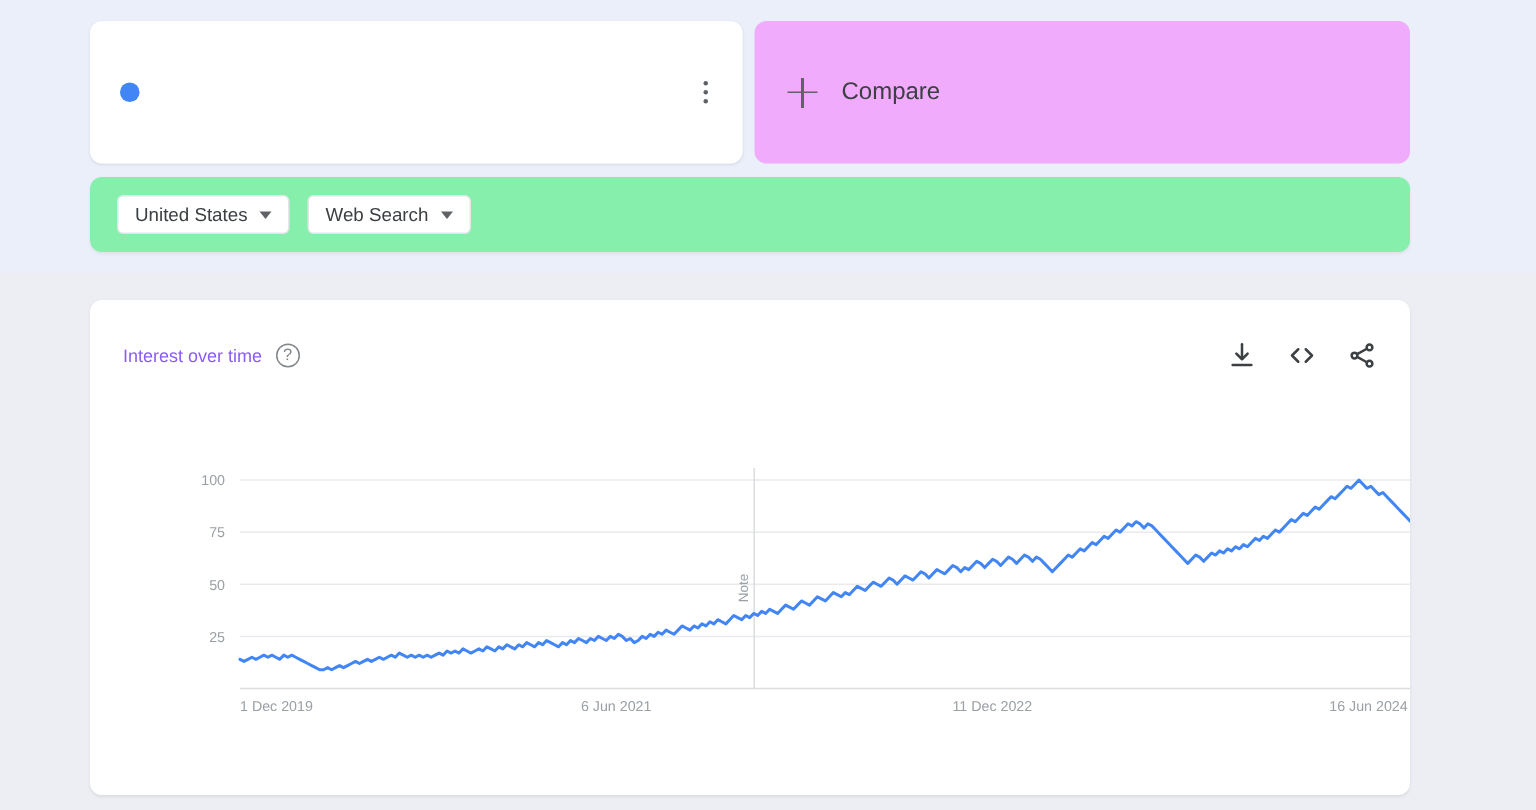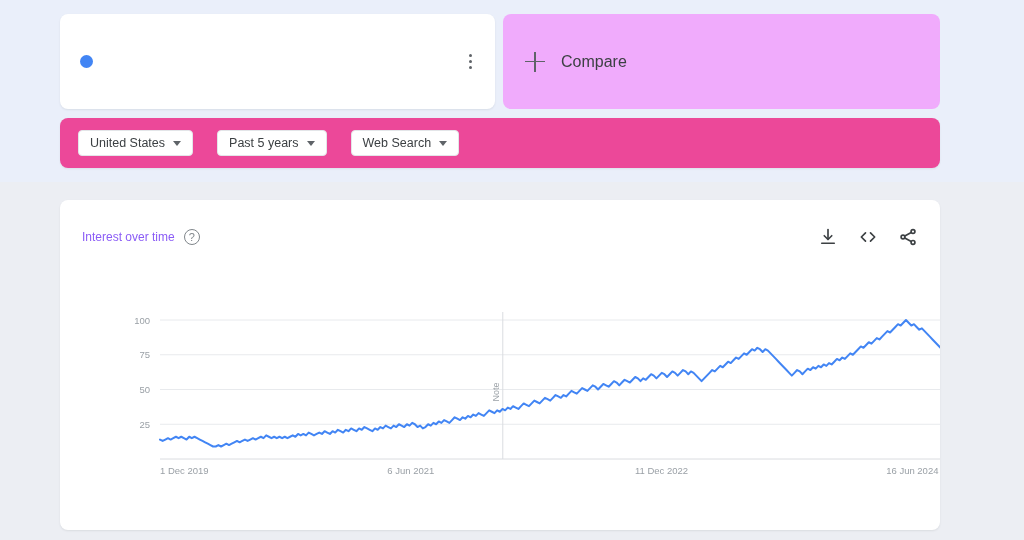--- a/index.html
+++ b/index.html
@@ -74,22 +74,22 @@
     content: ""; position: absolute; background: #5f6368;
   }
   .compare-plus::before { left: 0; top: 9px; width: 20px; height: 1.6px; }
   .compare-plus::after  { top: 0; left: 9px; height: 20px; width: 1.6px; }
   .compare-label { font-size: 16px; color: #3c4043; }
 
   
   .filter-bar {
     position: absolute; left: 60px; top: 118px;
     width: 880px; height: 50px;
-    background: #ec4899; border-radius: 8px;
-    display: flex; align-items: center; gap: 24px;
+    background: #86efac; border-radius: 8px;
+    display: flex; align-items: center; gap: 12px;
     padding-left: 18px;
     box-shadow: 0 1px 2px rgba(60,64,67,.08);
   }
   .chip {
     height: 26px;
     border: 1px solid #e3e5e8;
     border-radius: 4px;
     display: inline-flex; align-items: center; gap: 8px;
     padding: 0 11px;
     background: #fff;
@@ -157,24 +157,20 @@
     <div class="compare-card">
       <span class="compare-plus"></span>
       <span class="compare-label">Compare</span>
     </div>
 
   </div>
 
   <div class="filter-bar">
     <div class="chip">
       <span>United States</span>
-      <span class="caret"></span>
-    </div>
-    <div class="chip">
-      <span>Past 5 years</span>
       <span class="caret"></span>
     </div>
     <div class="chip">
       <span>Web Search</span>
       <span class="caret"></span>
     </div>
   </div>
 
   <div class="chart-card">
 

